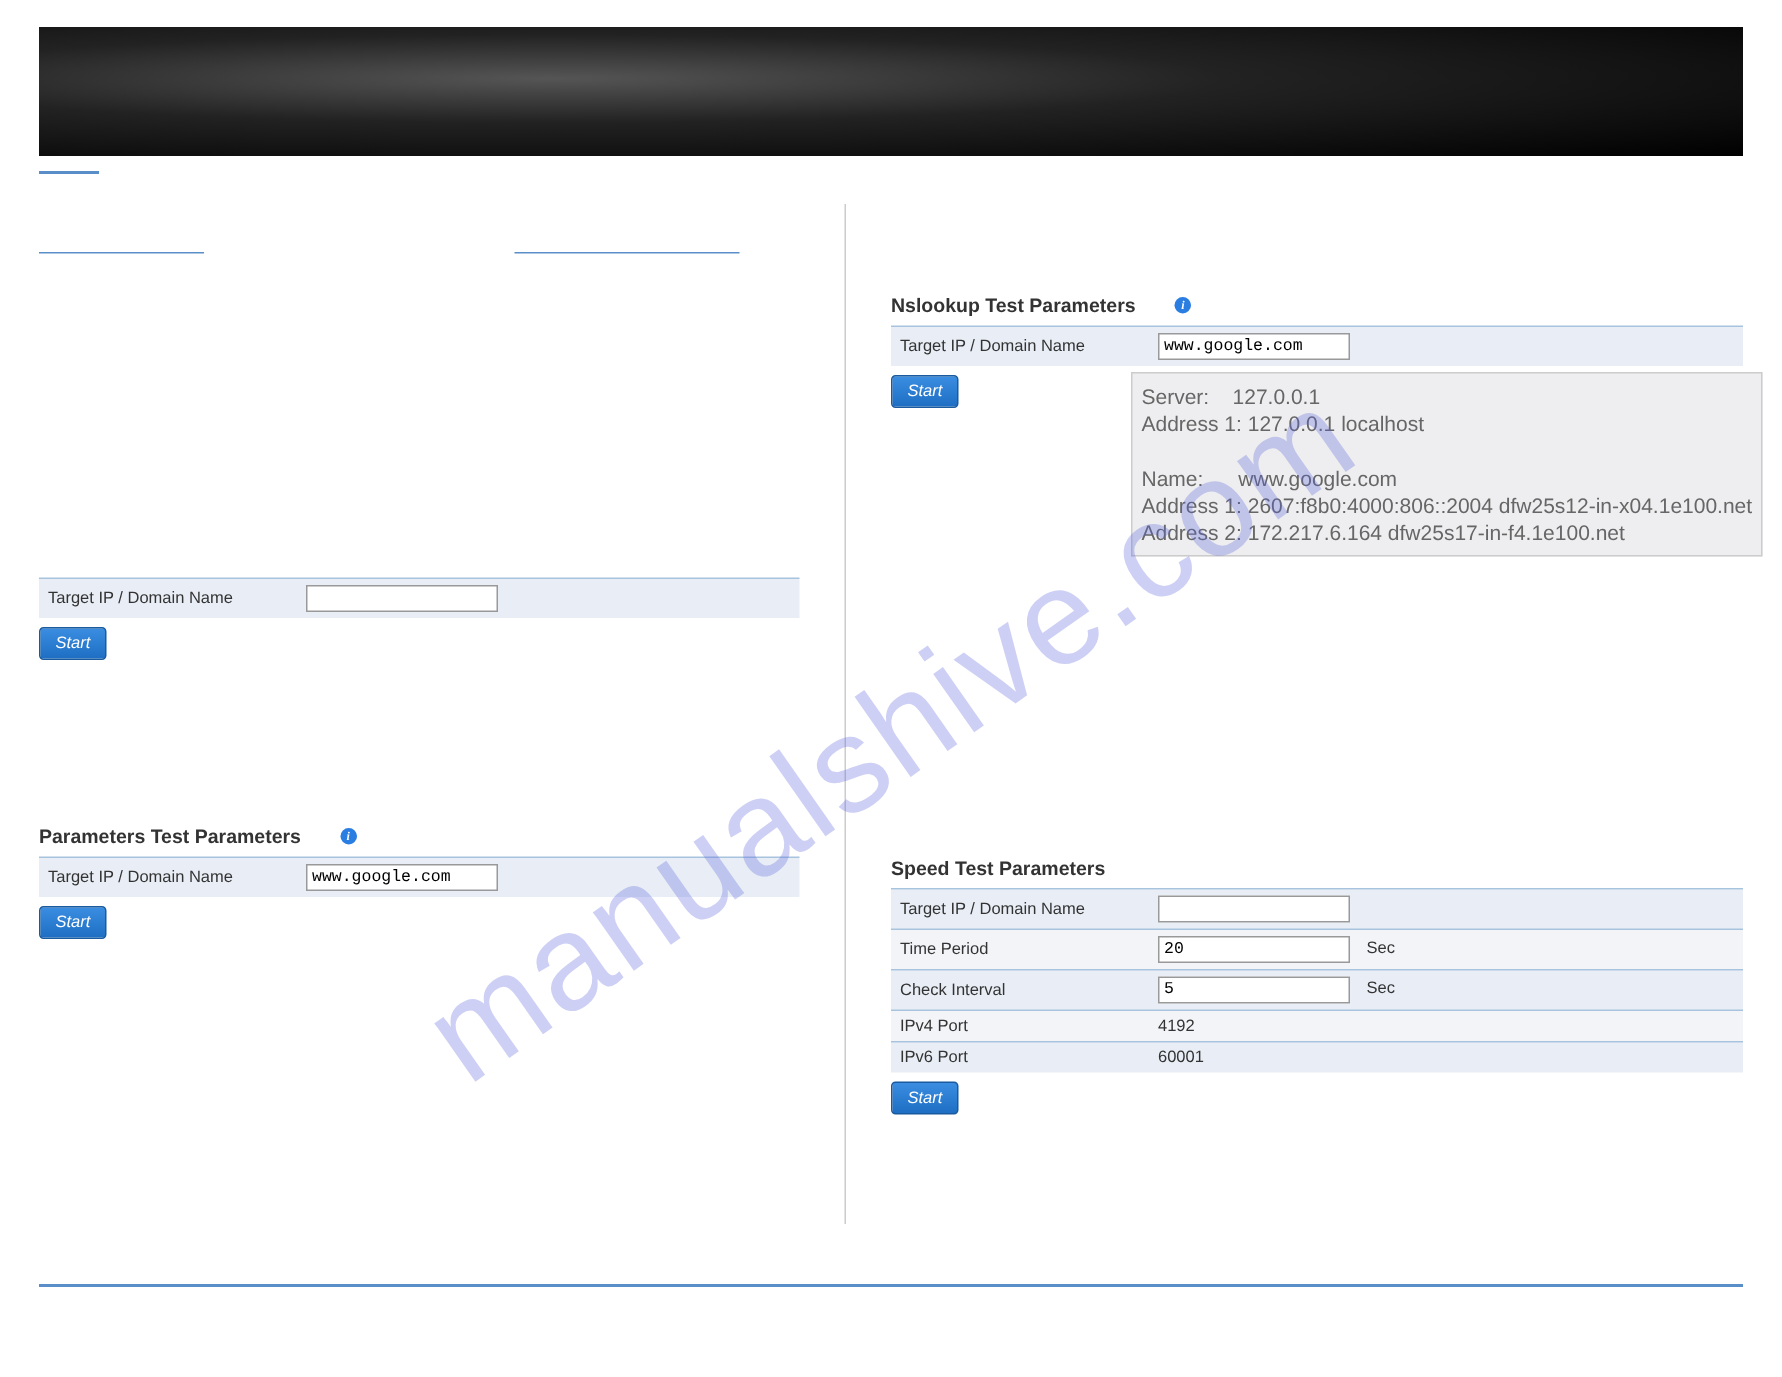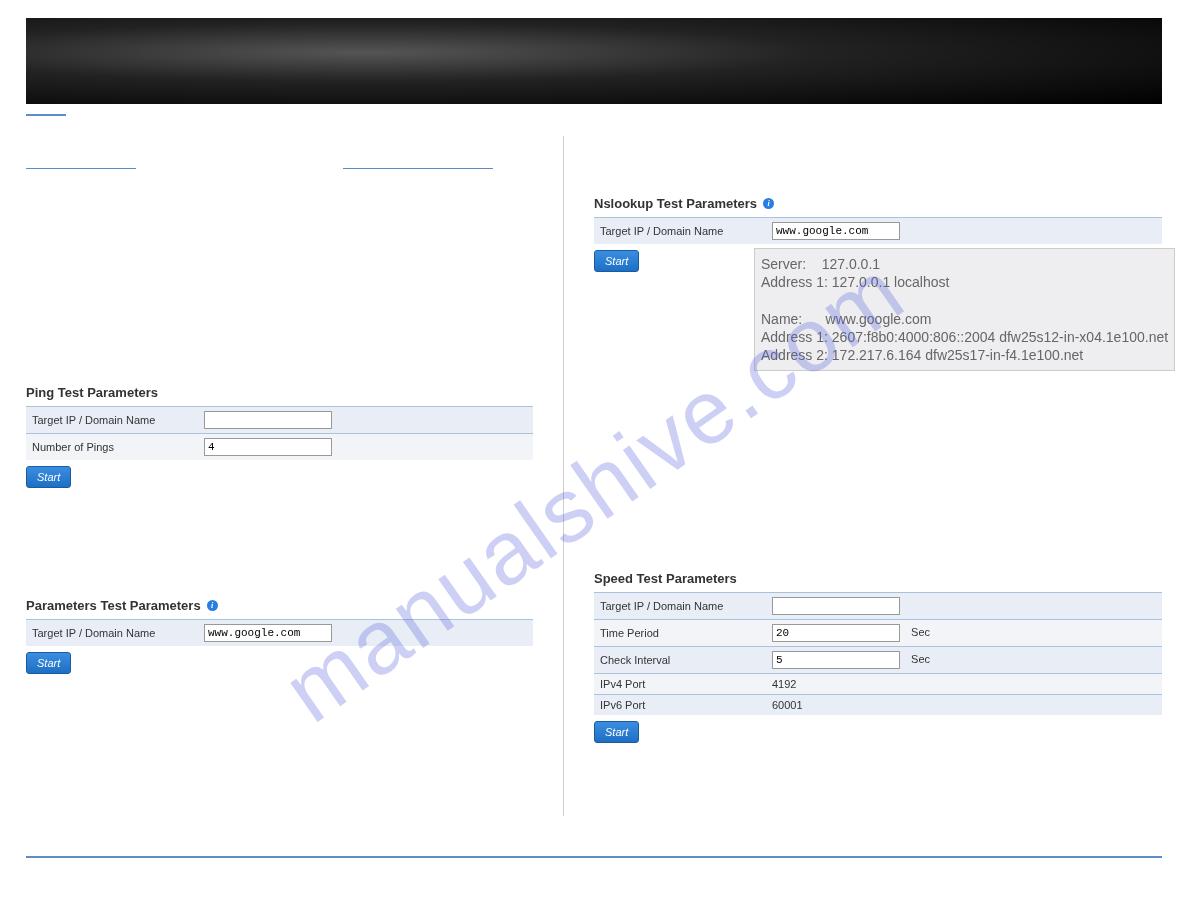--- a/index.html
+++ b/index.html
@@ -55,20 +55,21 @@
       display: inline-block;
       height: 2px;
     }
     .section-title {
       font-weight: bold;
       font-size: 13px;
       color: #333;
       margin: 20px 0 6px 0;
       display: flex;
       align-items: center;
+      gap: 20px;
     }
     .info-icon {
       display: inline-block;
       width: 11px;
       height: 11px;
       border-radius: 50%;
       background: #2a7de1;
       color: #fff;
       font-size: 8px;
       text-align: center;
@@ -157,32 +158,25 @@
       <div class="intro">
         <div class="spacer-intro-links">
           <span class="link-under" style="width:110px"></span>
           <span style="display:inline-block;width:200px"></span>
           <span class="link-under" style="width:150px"></span>
         </div>
         <div style="height:170px"></div>
       </div>
 
       
-      <div class="section-title">
-        <span>Ping Test Parameters</span>
-      </div>
       <table class="param-table">
         <tbody>
               <tr>
           <td>Target IP / Domain Name</td>
           <td><input value="" style=""></td>
-        </tr>
-        <tr>
-          <td>Number of Pings</td>
-          <td><input value="4" style=""></td>
         </tr>
       </tbody>
           </table>
       <button class="start-btn">Start</button>
 
       <div style="height:90px"></div>
 
       
       <div class="section-title">
         <span>Parameters Test Parameters</span>

